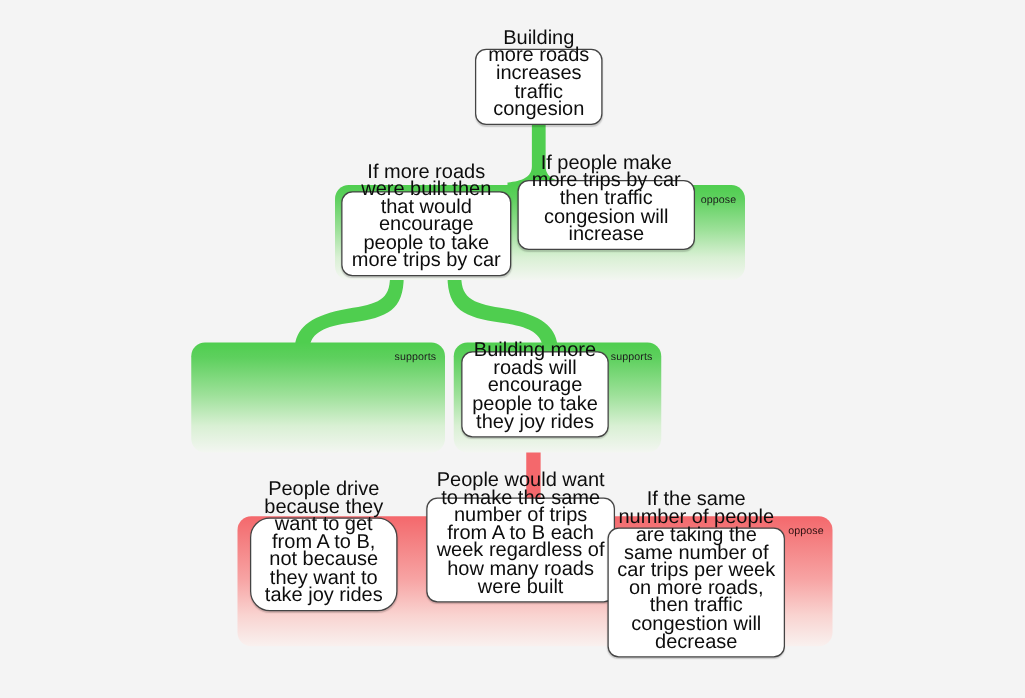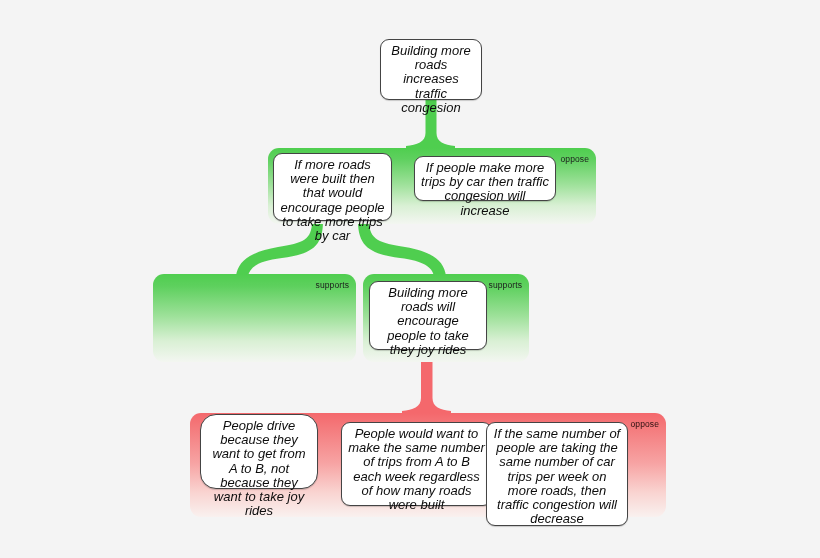--- a/index.html
+++ b/index.html
@@ -51,29 +51,28 @@
   .group.oppose .group-tag { color: #2a1010; }
 
   
   .node {
     position: absolute;
     background: #ffffff;
     border: 1.4px solid #444444;
     border-radius: 9px;
     box-sizing: border-box;
     display: flex;
-    align-items: flex-start;
+    align-items: flex-end;
     justify-content: center;
     text-align: center;
-    font-size: 13px;
+    font-size: 16px;
     line-height: 14.2px;
     color: #0d0d0d;
     padding: 4px 6px;
     box-shadow: 0 1px 1px rgba(0,0,0,0.18);
-    font-style: italic;
   }
   .node span { display: block; width: 100%; }
 </style>
 </head>
 <body>
 
 <div id="canvas">
 
   <svg id="links" viewBox="0 0 820 558">
 
@@ -116,44 +115,44 @@
              Z"></path>
   </svg>
 
   <div class="node" style="left:380px; top:39px; width:102px; height:61px;">
     <span>Building more roads increases traffic congesion</span>
   </div>
 
   <div class="group support" style="left:268px; top:148px; width:328px; height:76px;">
     <span class="group-tag">oppose</span>
   </div>
-  <div class="node" style="left:273px; top:153px; width:119px; height:68px;">
+  <div class="node" style="left:273px; top:153px; width:136px; height:68px;">
     <span>If more roads were built then that would encourage people to take more trips by car</span>
   </div>
-  <div class="node" style="left:414px; top:156px; width:142px; height:45px;">
+  <div class="node" style="left:414px; top:144px; width:142px; height:56px;">
     <span>If people make more trips by car then traffic congesion will increase</span>
   </div>
 
   <div class="group support" style="left:153px; top:274px; width:203px; height:88px;">
     <span class="group-tag">supports</span>
   </div>
 
   <div class="group support" style="left:363px; top:274px; width:166px; height:88px;">
     <span class="group-tag">supports</span>
   </div>
   <div class="node" style="left:369px; top:281px; width:118px; height:69px;">
     <span>Building more roads will encourage people to take they joy rides</span>
   </div>
 
   <div class="group oppose" style="left:190px; top:413px; width:476px; height:104px;">
     <span class="group-tag">oppose</span>
   </div>
   <div class="node" style="left:200px; top:414px; width:118px; height:75px;border-radius:16px;">
     <span>People drive because they want to get from A to B, not because they want to take joy rides</span>
   </div>
-  <div class="node" style="left:341px; top:422px; width:151px; height:84px;">
+  <div class="node" style="left:341px; top:398px; width:151px; height:84px;">
     <span>People would want to make the same number of trips from A to B each week regardless of how many roads were built</span>
   </div>
   <div class="node" style="left:486px; top:422px; width:142px; height:104px;">
     <span>If the same number of people are taking the same number of car trips per week on more roads, then traffic congestion will decrease</span>
   </div>
 
 </div>
 
 </body></html>

